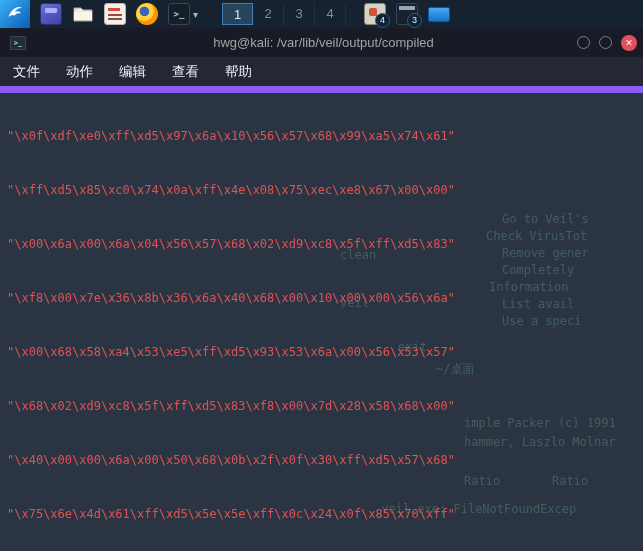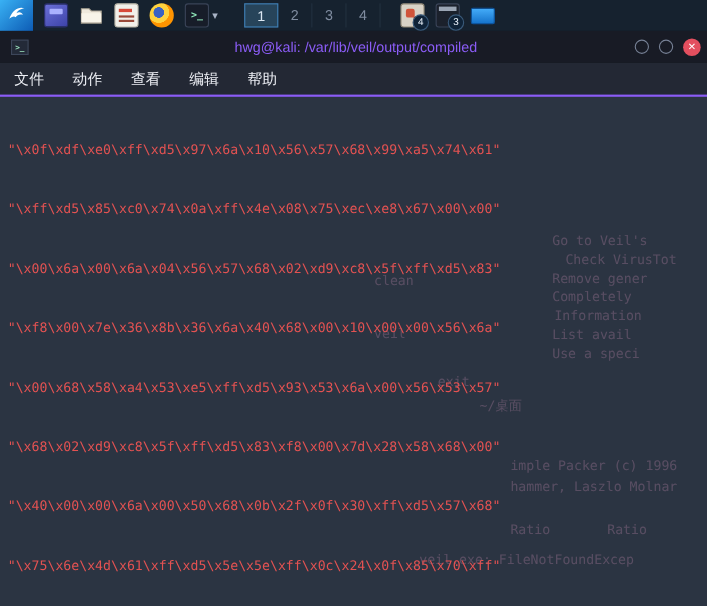--- a/index.html
+++ b/index.html
@@ -27,32 +27,32 @@
   .tray-a:after{content:"";position:absolute;left:4px;top:4px;width:8px;height:8px;background:#d0543a;border-radius:2px;}
   .tray-a:before{content:"";position:absolute;right:3px;bottom:3px;width:6px;height:6px;background:#7a4030;border-radius:1px;}
   .tray-b{background:#1b212c;border:1px solid #3a4458;box-sizing:border-box;}
   .tray-b:after{content:"";position:absolute;left:2px;top:2px;right:2px;height:4px;background:#9aa5b4;}
   .badge{position:absolute;right:-5px;bottom:-4px;width:13px;height:13px;border-radius:50%;background:#0f2338;border:1px solid #3a5a7a;color:#eaf2fb;font:9px/12px "Liberation Sans",sans-serif;text-align:center;}
   .ic-blue{width:22px;height:15px;border-radius:2px;background:linear-gradient(180deg,#43abf8,#1674cc);border:1px solid #0e56a0;box-sizing:border-box;}
 
   
   .titlebar{position:absolute;top:28px;left:0;right:0;height:29px;background:#181b25;border-bottom:1px solid #0c0e15;display:flex;align-items:center;z-index:4;}
   .tb-icon{width:16px;height:14px;margin-left:10px;background:#232a38;border:1px solid #3c465a;color:#9fe8c0;font:bold 7px "DejaVu Sans Mono",monospace;display:flex;align-items:center;justify-content:center;box-sizing:border-box;}
-  .tb-title{position:absolute;left:4px;right:0;text-align:center;font-size:13px;color:#8b5cf6;pointer-events:none;}
+  .tb-title{position:absolute;left:4px;right:0;text-align:center;font-size:13px;color:#a3a3a3;pointer-events:none;}
   .tb-btns{position:absolute;right:6px;top:0;height:29px;display:flex;align-items:center;gap:9px;}
   .wbtn{width:13px;height:13px;border-radius:50%;border:1px solid #768095;box-sizing:border-box;background:transparent;cursor:pointer;}
   .wbtn.close{width:16px;height:16px;border:none;background:#e34f5f;color:#fff;font:bold 9px/16px "DejaVu Sans",sans-serif;text-align:center;}
 
-  .menubar{position:absolute;top:57px;left:0;right:0;height:29px;background:#232834;border-bottom:2px solid #8b5cf6;display:flex;align-items:center;z-index:4;}
+  .menubar{position:absolute;top:57px;left:0;right:0;height:29px;background:#232834;border-bottom:7px solid #8b5cf6;display:flex;align-items:center;z-index:4;}
   .menu-item{padding:0 13px;font-size:13.5px;color:#eceef4;height:29px;line-height:29px;cursor:pointer;}
 
   
   .term{position:absolute;top:86px;left:0;right:0;bottom:0;background:#2b3442;overflow:hidden;font-family:"DejaVu Sans Mono","Liberation Mono",monospace;font-size:12px;line-height:18px;color:#dfe4ec;}
   .bleed{position:absolute;inset:0;z-index:1;}
-  .bleed span{position:absolute;opacity:0.22;color:#f9a8d4;white-space:pre;font-size:12px;text-align:center;}
+  .bleed span{position:absolute;opacity:0.22;color:#86efac;white-space:pre;font-size:12px;text-align:center;}
   .content{position:relative;z-index:2;padding:5px 0 0 7px;white-space:pre;}
   .line{height:18px;}
   .hex{color:#e35252;}
 </style>
 </head>
 <body>
 
 <div class="screen">
 
   <div class="panel">
@@ -101,40 +101,40 @@
     <div class="tb-btns">
       <div class="wbtn"></div>
       <div class="wbtn"></div>
       <div class="wbtn close"><span>✕</span></div>
     </div>
   </div>
 
   <div class="menubar">
     <div class="menu-item">文件</div>
     <div class="menu-item">动作</div>
+    <div class="menu-item">编辑</div>
     <div class="menu-item">查看</div>
-    <div class="menu-item">编辑</div>
     <div class="menu-item">帮助</div>
   </div>
 
   <div class="term">
 
     <div class="bleed">
       <span style="left:340px;top:160px">clean</span>
       <span style="left:340px;top:208px">veil</span>
       <span style="left:398px;top:252px">exit</span>
       <span style="left:502px;top:124px">Go to Veil's</span>
-      <span style="left:514px;top:141px">Check VirusTot</span>
+      <span style="left:486px;top:141px">Check VirusTot</span>
       <span style="left:502px;top:158px">Remove gener</span>
       <span style="left:502px;top:175px">Completely</span>
-      <span style="left:504px;top:192px">Information</span>
+      <span style="left:489px;top:192px">Information</span>
       <span style="left:502px;top:209px">List avail</span>
       <span style="left:502px;top:226px">Use a speci</span>
       <span style="left:436px;top:274px">~/桌面</span>
-      <span style="left:464px;top:328px">imple Packer (c) 1996</span>
+      <span style="left:464px;top:328px">imple Packer (c) 1991</span>
       <span style="left:464px;top:347px">hammer, Laszlo Molnar</span>
       <span style="left:464px;top:386px">Ratio</span>
       <span style="left:552px;top:386px">Ratio</span>
       <span style="left:374px;top:414px">_veil.exe: FileNotFoundExcep</span>
     </div>
 
     <div class="content">
       <div class="line hex">"\x0f\xdf\xe0\xff\xd5\x97\x6a\x10\x56\x57\x68\x99\xa5\x74\x61"</div>
       <div class="line hex">"\xff\xd5\x85\xc0\x74\x0a\xff\x4e\x08\x75\xec\xe8\x67\x00\x00"</div>
       <div class="line hex">"\x00\x6a\x00\x6a\x04\x56\x57\x68\x02\xd9\xc8\x5f\xff\xd5\x83"</div>

